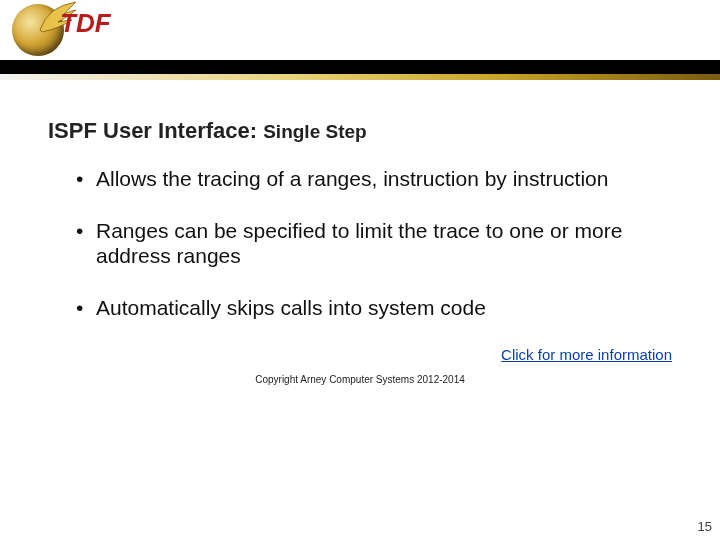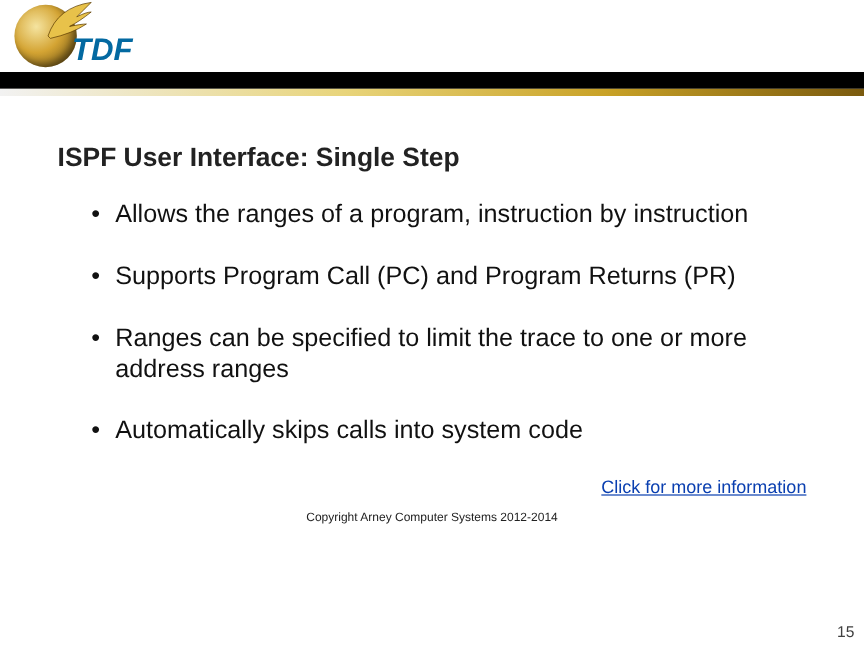--- a/index.html
+++ b/index.html
@@ -37,25 +37,25 @@
   .logo-wing {
     position: absolute;
     left: 26px;
     top: -2px;
     width: 40px;
     height: 34px;
   }
   .logo-text {
     position: absolute;
     left: 48px;
-    top: 24px;
+    top: 6px;
     font-weight: bold;
     font-style: italic;
     font-size: 26px;
-    color: #0369a1;
+    color: #b91c1c;
     letter-spacing: 0px;
   }
   .logo-sub {
     position: absolute;
     left: 50px;
     top: 42px;
     font-size: 5px;
     color: #333;
   }
   .header-stripe {
@@ -75,21 +75,21 @@
   }
   .content {
     padding: 38px 48px 0 48px;
   }
   .title {
     font-size: 22px;
     color: #222;
     margin-bottom: 22px;
   }
   .title-main { font-weight: bold; }
-  .title-sub { font-weight: bold; font-size: 22px; }
+  .title-sub { font-weight: bold; font-size: 19px; }
   ul.bullets {
     list-style: none;
     padding-left: 28px;
   }
   ul.bullets li {
     position: relative;
     font-size: 21px;
     line-height: 1.22;
     color: #111;
     margin-bottom: 26px;
@@ -143,22 +143,21 @@
     <div class="stripe-gradient"></div>
   </div>
 </div>
 
 <div class="content">
   <div class="title">
     <span class="title-main">ISPF User Interface: </span><span class="title-sub">Single Step</span>
   </div>
 
   <ul class="bullets">
-    <li>Allows the ranges of a program, instruction by instruction</li>
-    <li>Supports Program Call (PC) and Program Returns (PR)</li>
+    <li>Allows the tracing of a ranges, instruction by instruction</li>
     <li>Ranges can be specified to limit the trace to one or more address ranges</li>
     <li>Automatically skips calls into system code</li>
   </ul>
 
   <div class="link-line">
     <a href="#">Click for more information</a>
   </div>
 
   <div class="copyright">Copyright Arney Computer Systems 2012-2014</div>
 </div>

